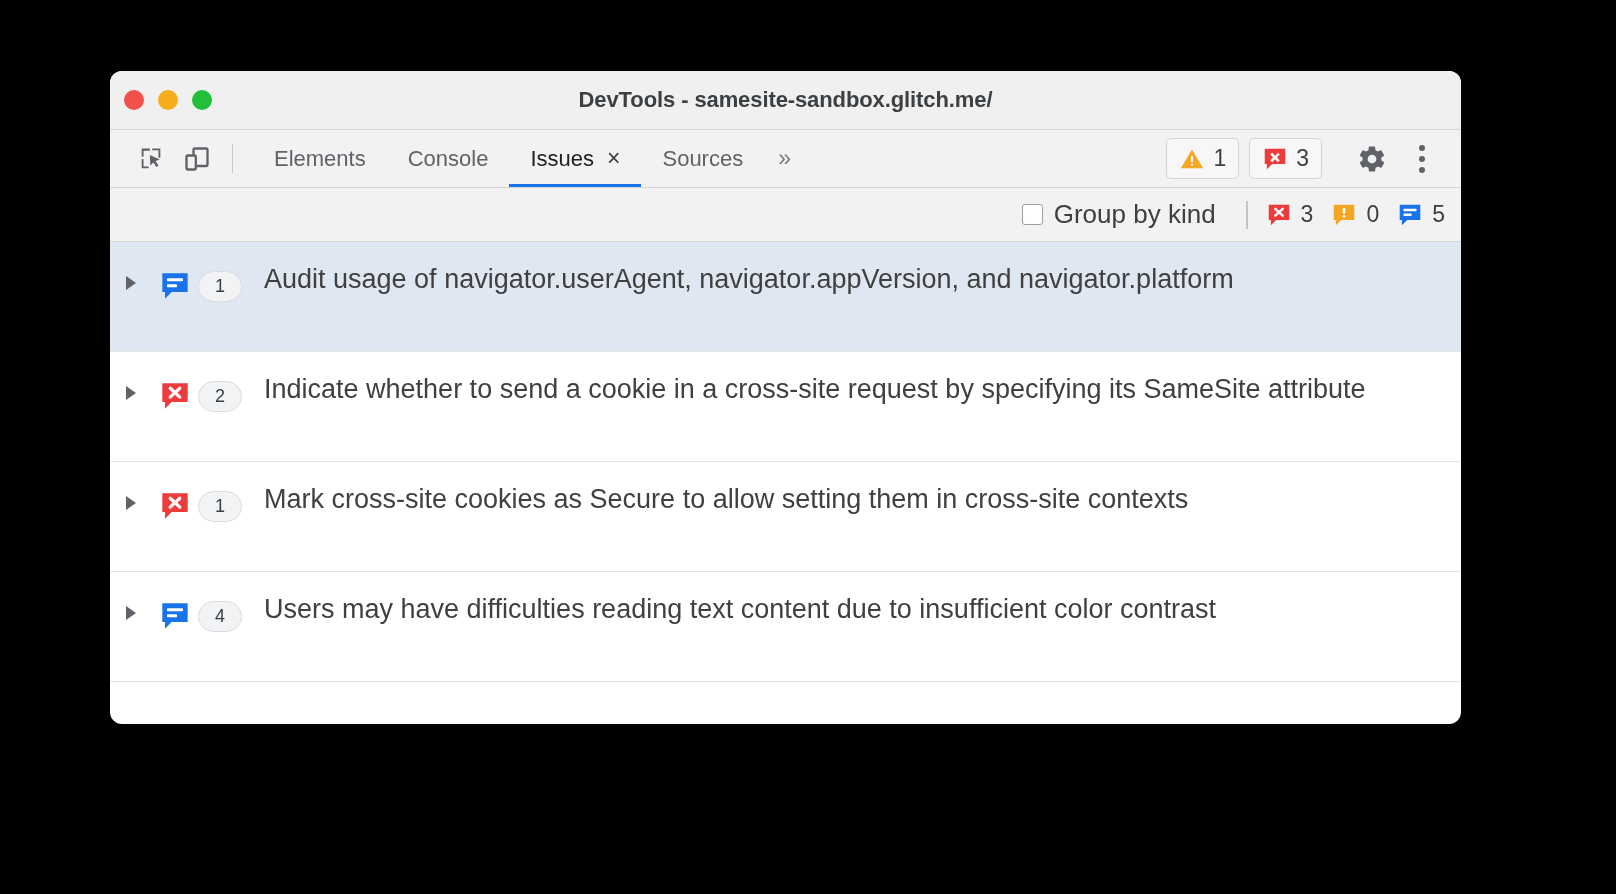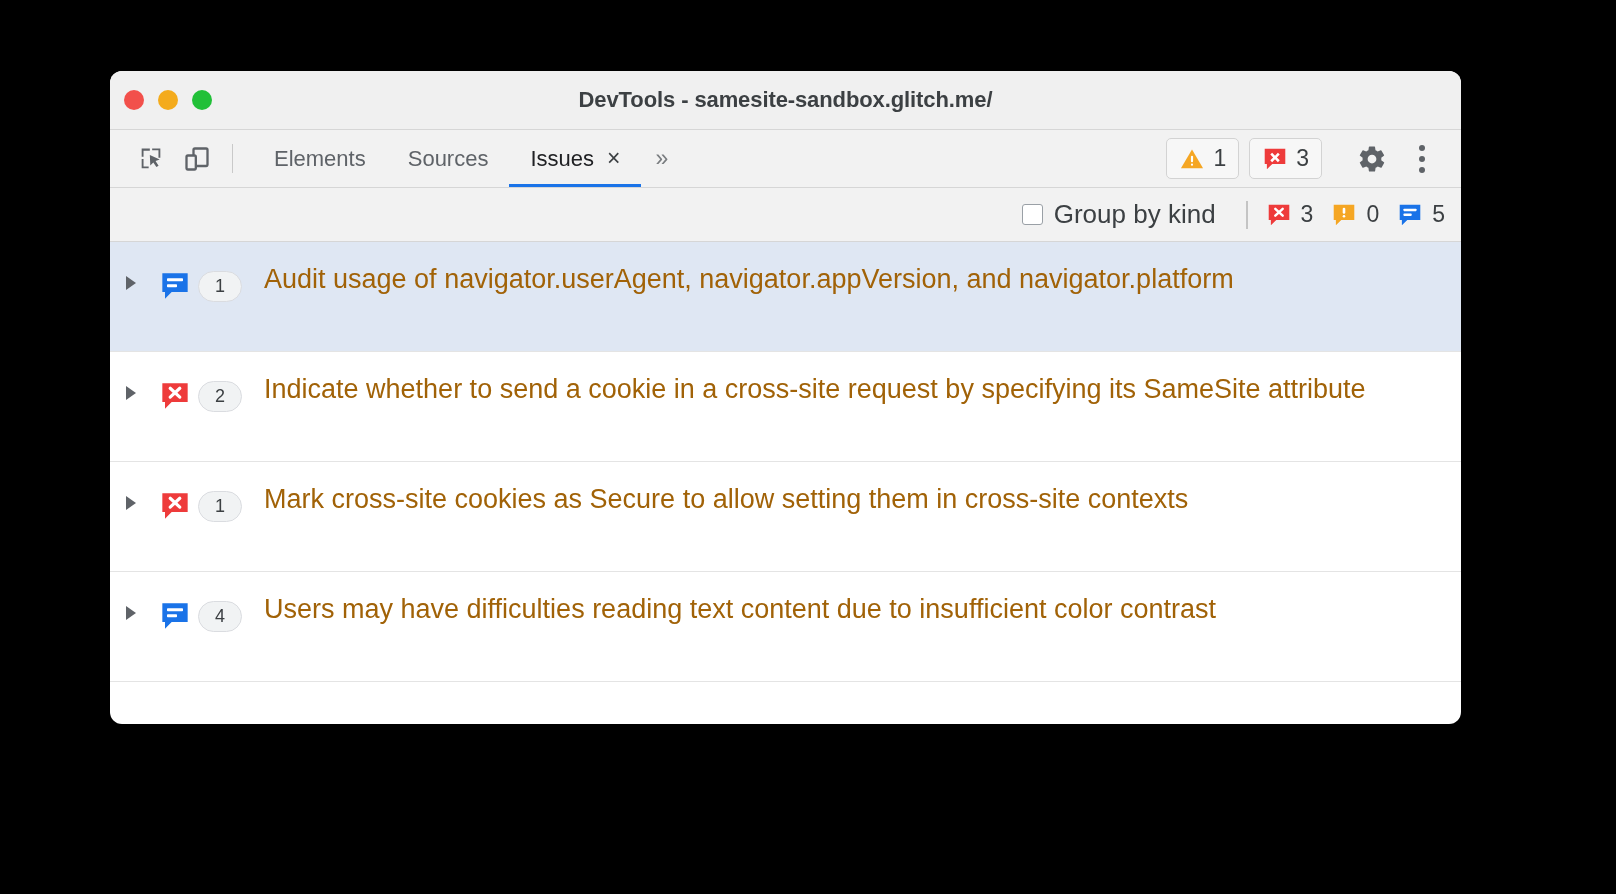--- a/index.html
+++ b/index.html
@@ -255,21 +255,21 @@
     justify-content: center;
     font-size: 18px;
     color: #3c4043;
   }
 
   .issue-title {
     flex: 1;
     padding-right: 22px;
     font-size: 27px;
     line-height: 1.42;
-    color: #a16207;
+    color: #404040;
   }
 </style>
 </head>
 <body>
 
 <div class="stage">
   <div class="window">
 
     <div class="titlebar">
       <div class="traffic">
@@ -299,25 +299,28 @@
         </svg>
       </div>
 
       <div class="vdivider"></div>
 
       <div class="tabs">
         <div class="tab">
           <span>Elements</span>
         </div>
         <div class="tab">
-          <span>Sources</span>
+          <span>Console</span>
         </div>
         <div class="tab active">
           <span>Issues</span>
           <span class="tab-close">×</span>
+        </div>
+        <div class="tab">
+          <span>Sources</span>
         </div>
       </div>
 
       <div class="overflow-btn">»</div>
 
       <div class="tabbar-right">
 
         <div class="counter-box">
           <svg width="26" height="26" viewBox="0 0 24 24">
             <path d="M12 3.2L22.2 20.6H1.8L12 3.2z" fill="#f5a623"></path>

